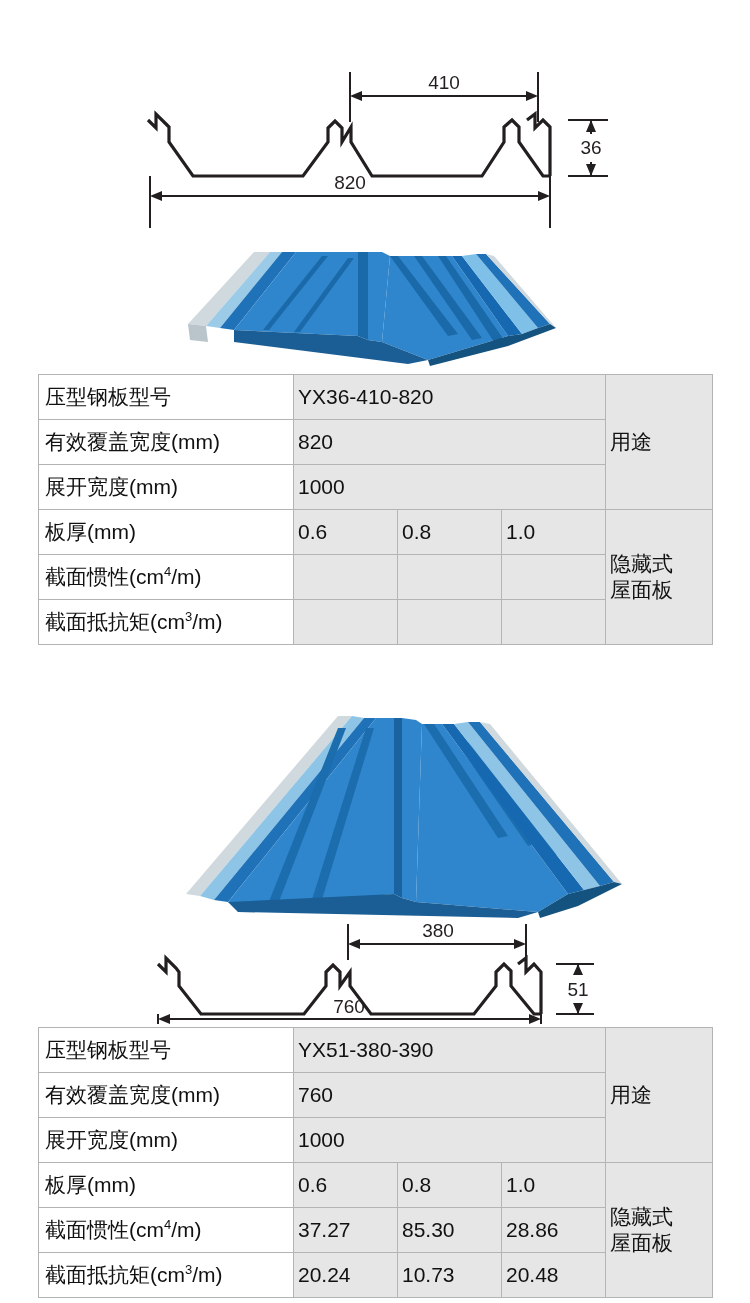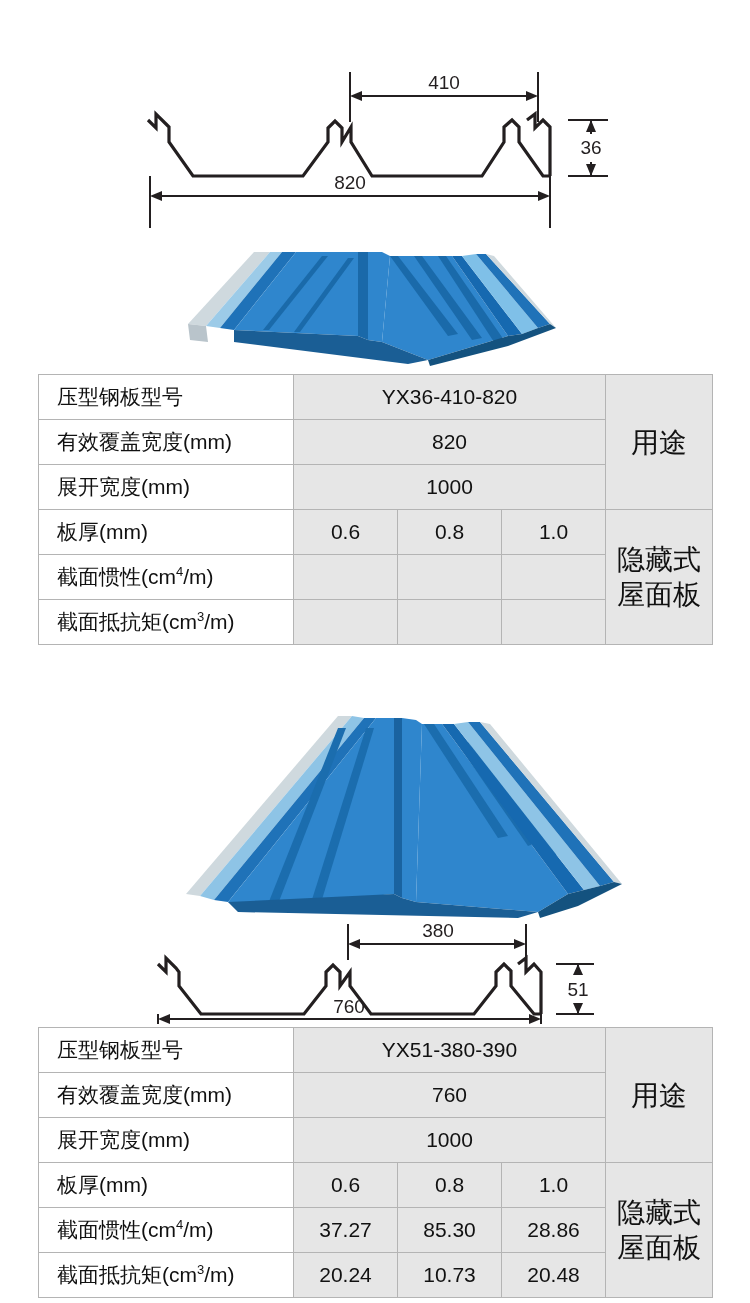--- a/index.html
+++ b/index.html
@@ -44,36 +44,35 @@
   table.spec {
     border-collapse: collapse;
     width: 674px;
     table-layout: fixed;
     background: #ffffff;
   }
   table.spec td {
     border: 1px solid #b4b4b4;
     height: 44px;
     font-size: 21px;
-    text-align: center;
     padding: 0 4px;
     color: #111;
     background: #e6e6e6;
   }
   table.spec td.label {
     text-align: left;
-    padding-left: 18px;
+    padding-left: 6px;
     background: #ffffff;
     font-size: 21px;
     white-space: nowrap;
   }
   table.spec td.use-head,
   table.spec td.use-body {
     background: #e6e6e6;
-    font-size: 28px;
+    font-size: 21px;
     line-height: 1.25;
   }
   td .sup {
     font-size: 13px;
     vertical-align: super;
   }
   .col-label { width: 255px; }
   .col-v { width: 104px; }
   .col-use { width: 107px; }
 </style>

